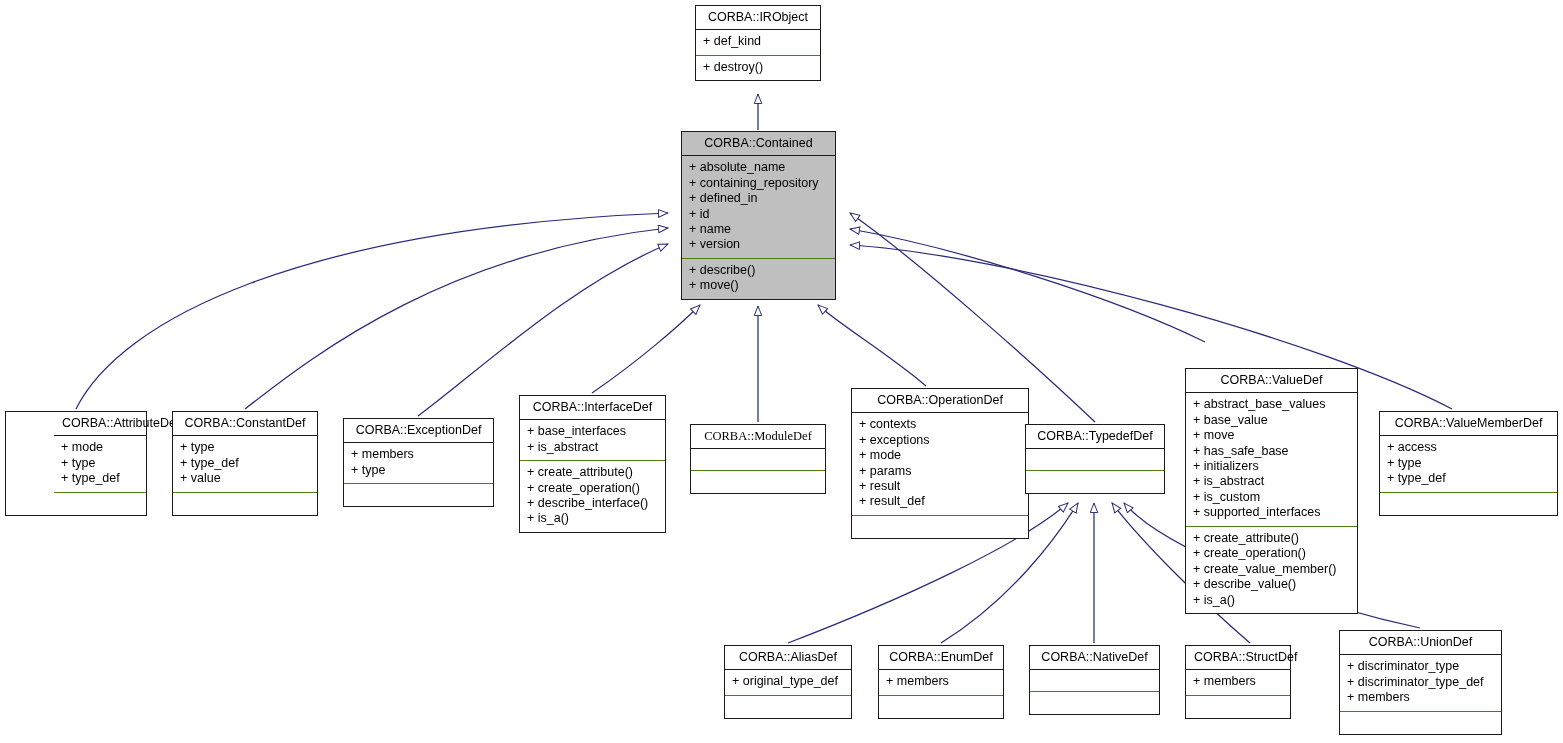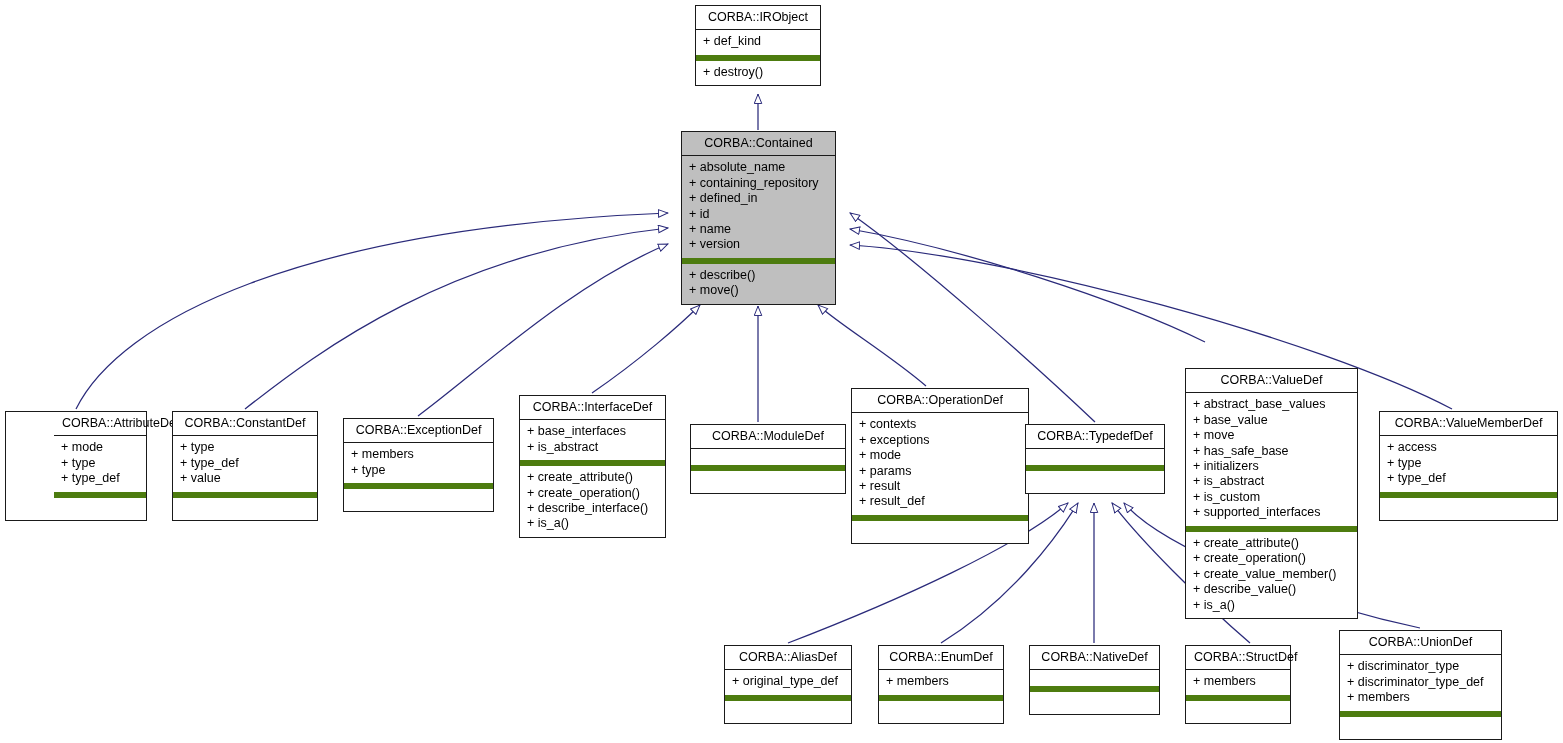--- a/index.html
+++ b/index.html
@@ -43,21 +43,21 @@
     box-sizing: border-box;
     text-align: center;
     padding: 4px 8px 4px 8px;
     white-space: nowrap;
     border-bottom: 1px solid #1a1a1a;
     font-size: 12.5px;
   }
   .uml-compartment {
     box-sizing: border-box;
     padding: 4px 7px 5px 7px;
-    border-bottom: 6px solid #4d7c0f;
+    border-bottom: 1px solid #4d7c0f;
     min-height: 13px;
   }
   .uml-compartment:last-child {
     border-bottom: none;
   }
   .uml-compartment.empty {
     min-height: 22px;
     padding: 0;
   }
   .uml-row {
@@ -164,21 +164,21 @@
       <div class="uml-row">+ is_abstract</div>
     </div>
     <div class="uml-compartment">
       <div class="uml-row">+ create_attribute()</div>
       <div class="uml-row">+ create_operation()</div>
       <div class="uml-row">+ describe_interface()</div>
       <div class="uml-row">+ is_a()</div>
     </div>
   </div>
 
-  <div class="uml-node" style="left:690px; top:424px; width:156px;">
+  <div class="uml-node" style="left:690px; top:424px; width:136px;font-family:Liberation Serif, serif;">
     <div class="uml-title">CORBA::ModuleDef</div>
     <div class="uml-compartment empty"></div>
     <div class="uml-compartment empty"></div>
   </div>
 
   <div class="uml-node" style="left:851px; top:388px; width:178px;">
     <div class="uml-title">CORBA::OperationDef</div>
     <div class="uml-compartment">
       <div class="uml-row">+ contexts</div>
       <div class="uml-row">+ exceptions</div>

